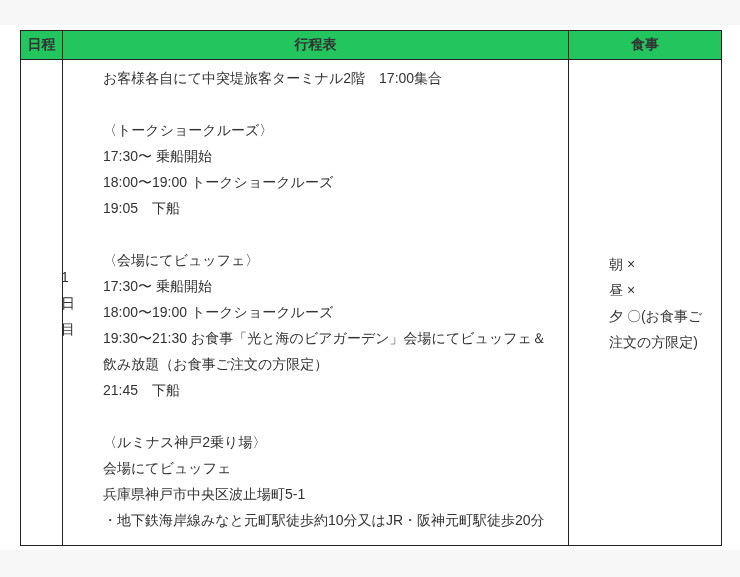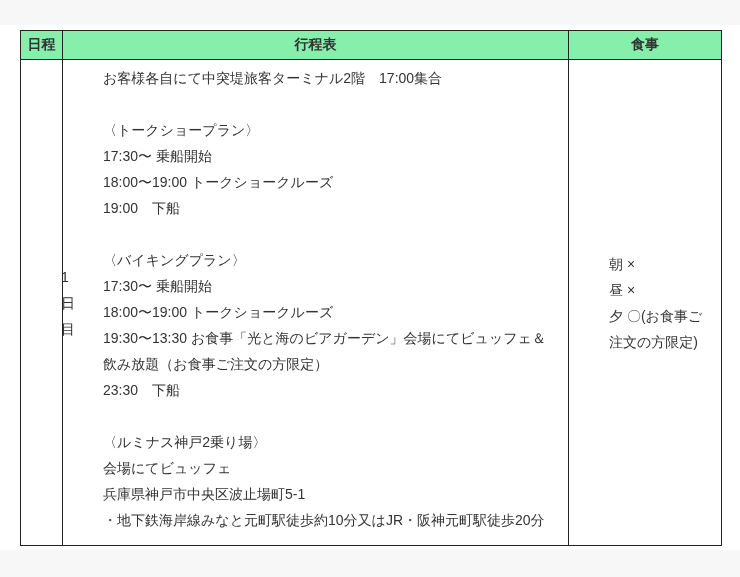--- a/index.html
+++ b/index.html
@@ -39,21 +39,21 @@
     color: #333333;
     box-sizing: border-box;
     padding-left: 40px;
   }
   table.itinerary th {
     height: 29px;
     font-weight: 700;
     text-align: center;
     vertical-align: middle;
     padding: 0 2px;
-    background: #86efac;
+    background: #22c55e;
   }
   tr.body-row { height: 486px; }
   td.day-cell {
     text-align: center;
     vertical-align: middle;
     padding: 0 2px;
     line-height: 26px;
   }
   td.itinerary-cell {
     vertical-align: top;
@@ -94,30 +94,30 @@
           <div>
               <div class="line">1</div>
               <div class="line">日</div>
               <div class="line">目</div>
             </div>
         </td>
         <td class="itinerary-cell">
           <div>
               <div class="line">お客様各自にて中突堤旅客ターミナル2階　17:00集合</div>
               <div class="line"></div>
-              <div class="line">〈トークショープラン〉</div>
+              <div class="line">〈トークショークルーズ〉</div>
               <div class="line">17:30〜 乗船開始</div>
               <div class="line">18:00〜19:00 トークショークルーズ</div>
-              <div class="line">19:00　下船</div>
+              <div class="line">19:05　下船</div>
               <div class="line"></div>
-              <div class="line">〈バイキングプラン〉</div>
+              <div class="line">〈会場にてビュッフェ〉</div>
               <div class="line">17:30〜 乗船開始</div>
               <div class="line">18:00〜19:00 トークショークルーズ</div>
-              <div class="line">19:30〜13:30 お食事「光と海のビアガーデン」会場にてビュッフェ＆飲み放題（お食事ご注文の方限定）</div>
-              <div class="line">23:30　下船</div>
+              <div class="line">19:30〜21:30 お食事「光と海のビアガーデン」会場にてビュッフェ＆飲み放題（お食事ご注文の方限定）</div>
+              <div class="line">21:45　下船</div>
               <div class="line"></div>
               <div class="line">〈ルミナス神戸2乗り場〉</div>
               <div class="line">会場にてビュッフェ</div>
               <div class="line">兵庫県神戸市中央区波止場町5-1</div>
               <div class="line">・地下鉄海岸線みなと元町駅徒歩約10分又はJR・阪神元町駅徒歩20分</div>
             </div>
         </td>
         <td class="meals-cell">
           <div>
               <div class="line">朝 ×</div>

